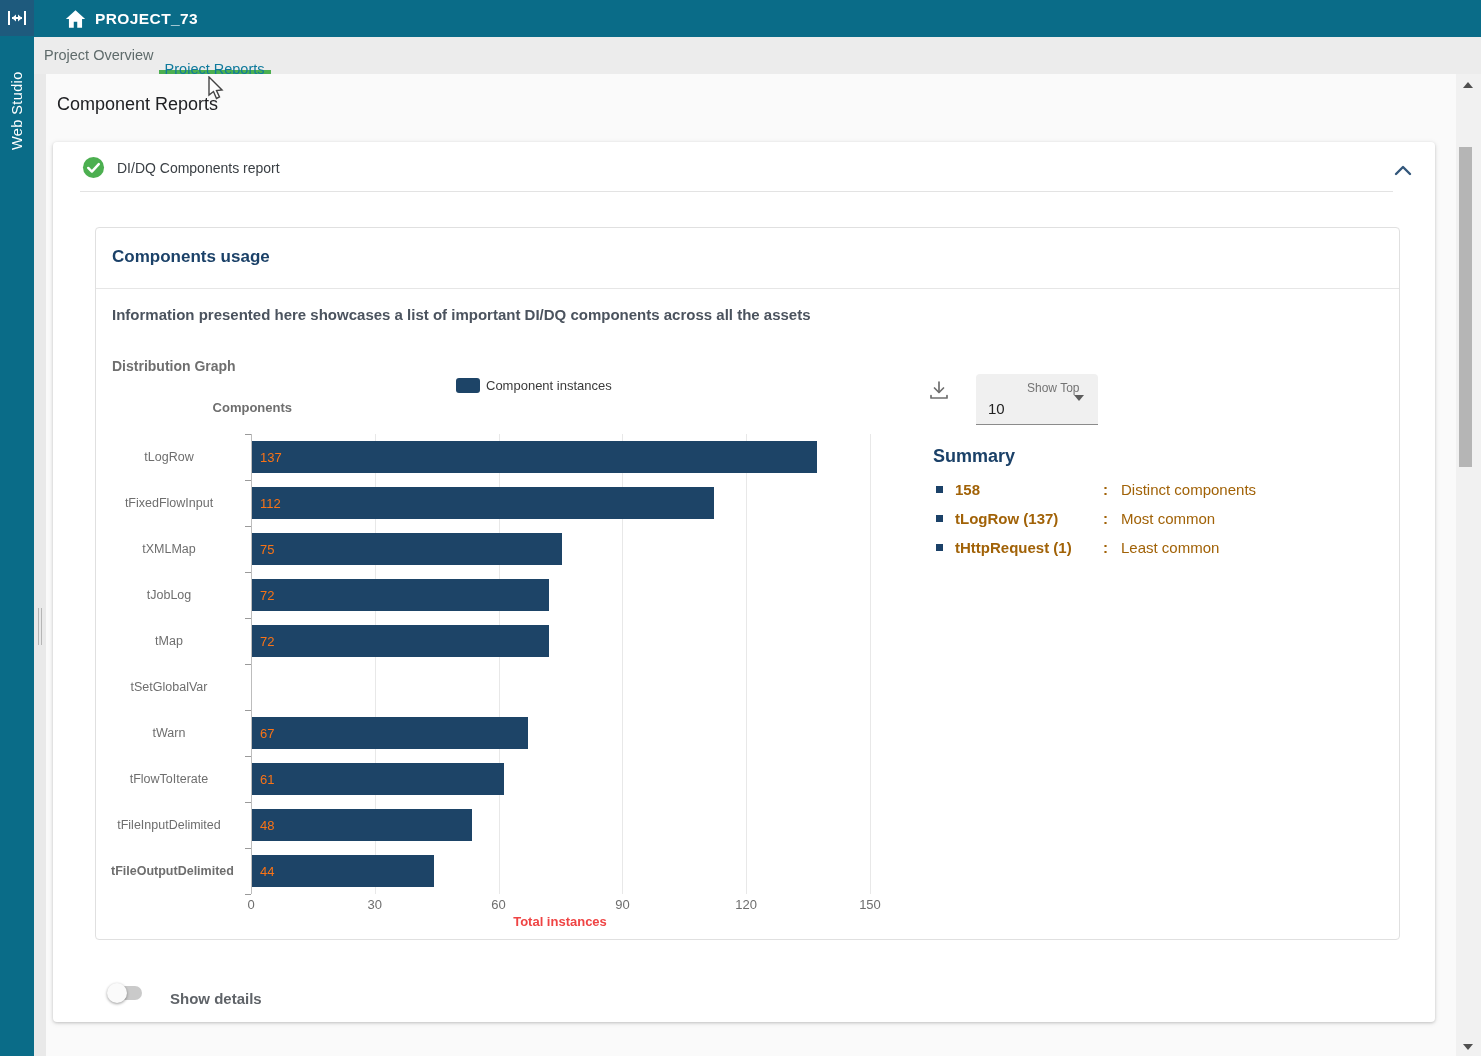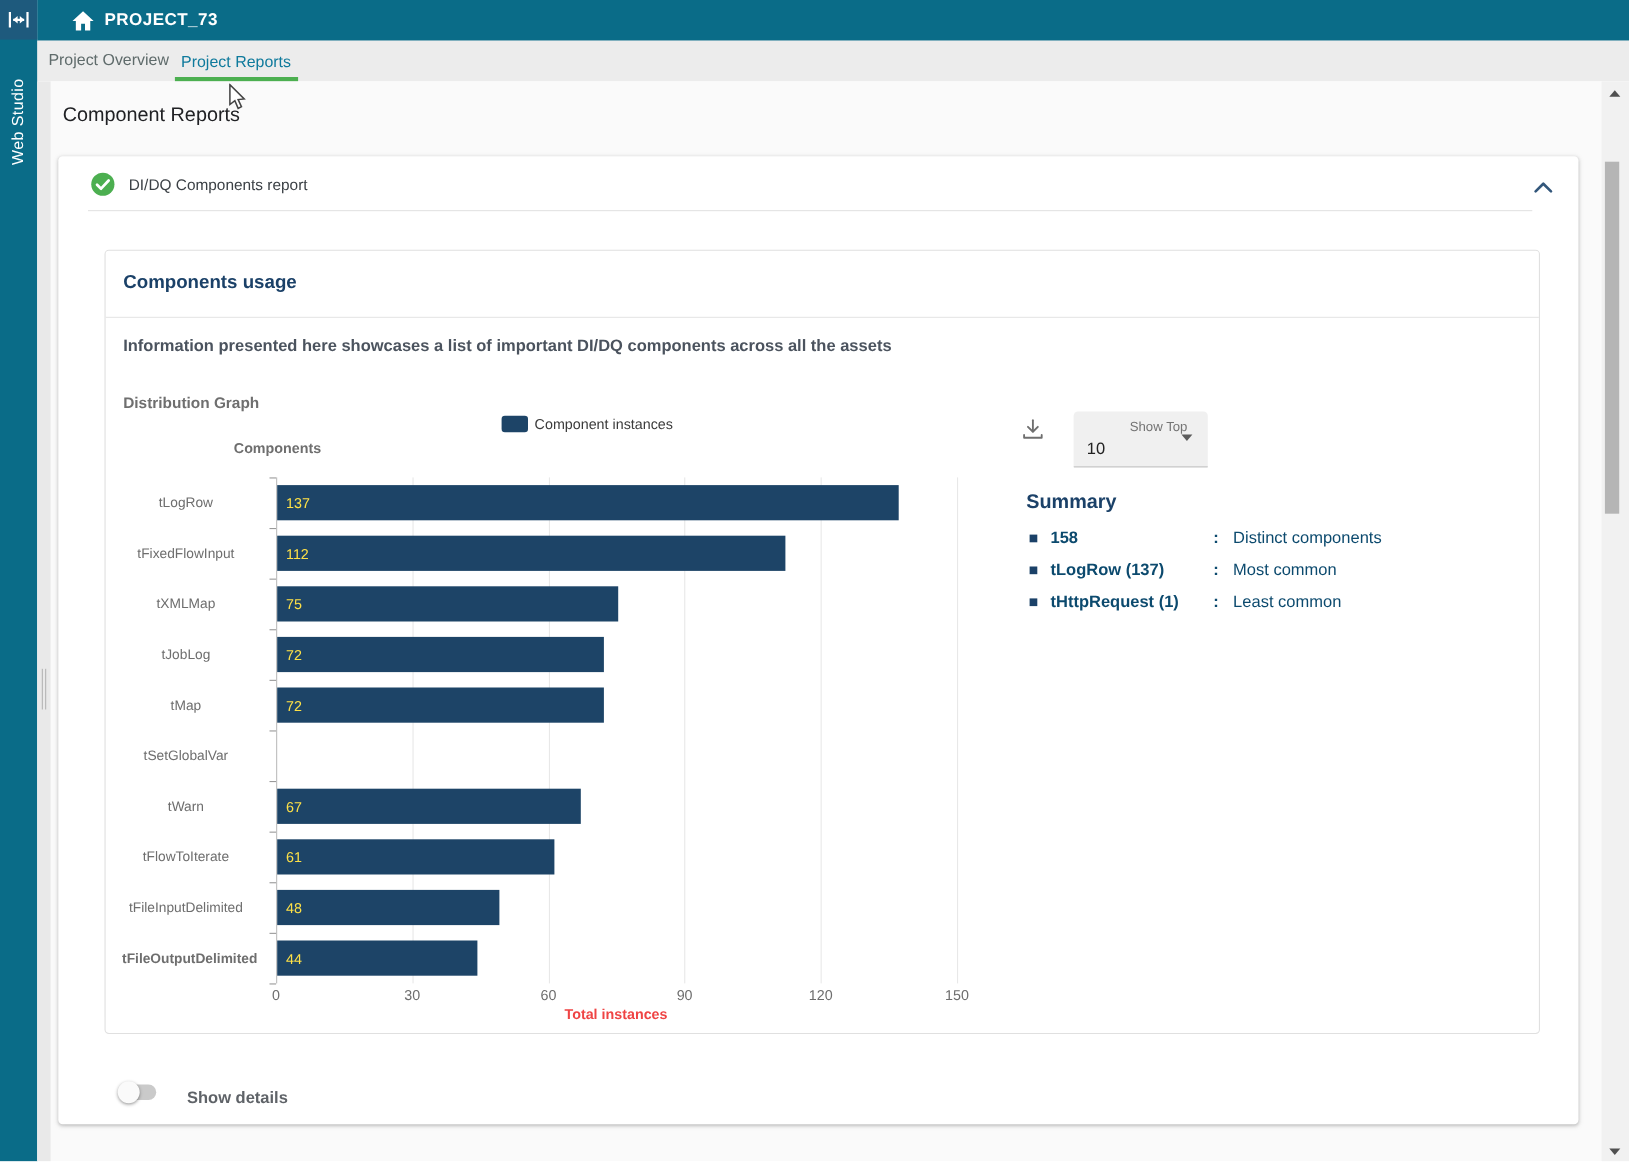--- a/index.html
+++ b/index.html
@@ -20,21 +20,21 @@
   .topbar { position:absolute; left:34px; top:0; width:1447px; height:37px; background:#0a6c88;
             display:flex; align-items:center; }
   .home-btn { margin-left:30px; width:22px; height:22px; display:flex; align-items:center; justify-content:center; cursor:pointer; }
   .proj-title { margin-left:9px; color:#fff; font-size:15.5px; font-weight:bold; letter-spacing:.4px; }
 
   
   .tabbar { position:absolute; left:34px; top:37px; width:1447px; height:37px; background:#ececec;
             display:flex; align-items:stretch; padding-left:10px; }
   .tab { font-size:14.5px; line-height:37px; color:#5f6b6b; cursor:pointer; height:37px; }
   .tab.inactive { margin-right:5px; }
-  .tab.active { color:#0f7a9c; padding:4px 6px; border-bottom:4px solid #4caf50; line-height:33px; }
+  .tab.active { color:#0f7a9c; padding:16px 6px; border-bottom:4px solid #4caf50; line-height:33px; }
 
   
   .content-bg { position:absolute; left:34px; top:74px; width:1447px; height:982px; background:#fafafa; }
   .gutter { position:absolute; left:34px; top:74px; width:12px; height:982px; background:#e9e9e9; }
   .gutter-handle { position:absolute; left:2px; top:534px; width:8px; height:37px; display:flex; gap:2px; justify-content:center; }
   .gutter-handle i { width:1px; height:37px; background:#b5b5b5; }
 
   .page-title { position:absolute; left:57px; top:94px; font-size:18px; font-weight:500; color:#202124; }
 
   
@@ -67,33 +67,33 @@
                    border-left:5px solid transparent; border-right:5px solid transparent; border-top:6px solid #5c5c5c; }
 
   .y-title { position:absolute; left:66px; top:172px; width:130px; text-align:right;
              font-size:13px; font-weight:bold; color:#6e6e6e; }
 
   .plot { position:absolute; left:155px; top:206px; width:619px; height:460px; }
   .gridline { position:absolute; top:0; width:1px; height:460px; background:#e8e8e8; }
   .gridline.axis { background:#bdbdbd; }
   .tickdash { position:absolute; left:-6px; width:6px; height:1px; background:#9a9a9a; }
   .bar { position:absolute; left:1px; height:32px; display:flex; align-items:center; }
-  .bar-value { color:#fde047; font-size:13px; padding-left:8px; }
+  .bar-value { color:#f97316; font-size:13px; padding-left:8px; }
   .cat-labels { position:absolute; left:25px; top:206px; width:123px; height:460px; }
   .cat-label { position:absolute; right:10px; width:123px; height:46px; line-height:46px;
                text-align:center; font-size:12.5px; color:#6e6e6e; padding-right:7px; }
   .xtick { position:absolute; width:40px; text-align:center; top:669px; font-size:13px; color:#6e6e6e; }
   .x-title { position:absolute; left:364px; top:686px; width:200px; text-align:center;
              font-size:13px; font-weight:bold; color:#ef4444; }
 
   
   .summary { position:absolute; left:880px; top:304px; width:400px; }
   .summary-title { font-size:18px; font-weight:bold; color:#1b4168; }
   .summary-list { margin-top:14px; }
-  .summary-row { display:flex; align-items:center; margin-bottom:12px; font-size:15px; color:#0c4a6e; }
+  .summary-row { display:flex; align-items:center; margin-bottom:12px; font-size:15px; color:#a16207; }
   .summary-bullet { width:7px; height:7px; background:#1b4168; margin:0 12px 0 3px; flex:none; }
   .summary-term { font-weight:bold; width:148px; flex:none; }
   .summary-colon { width:18px; flex:none; font-weight:bold; }
   .summary-desc { }
 
   
   .toggle-row { position:absolute; left:54px; top:836px; display:flex; align-items:center; }
   .switch { position:relative; width:37px; height:20px; cursor:pointer; }
   .switch-track { position:absolute; left:2px; top:3px; width:33px; height:14px; border-radius:7px; background:#9e9e9e; opacity:.55; }
   .switch-knob { position:absolute; left:0; top:0; width:20px; height:20px; border-radius:50%; background:#fafafa;
@@ -228,21 +228,21 @@
           </div>
           <div class="bar" style="top: 191px; width: 297.12px; background: rgb(29, 68, 103);">
             <span class="bar-value">72</span>
           </div>
           <div class="bar" style="top: 283px; width: 276.487px; background: rgb(29, 68, 103);">
             <span class="bar-value">67</span>
           </div>
           <div class="bar" style="top: 329px; width: 251.727px; background: rgb(29, 68, 103);">
             <span class="bar-value">61</span>
           </div>
-          <div class="bar" style="top: 375px; width: 202px; background: rgb(29, 68, 103);">
+          <div class="bar" style="top: 375px; width: 220px; background: rgb(29, 68, 103);">
             <span class="bar-value">48</span>
           </div>
           <div class="bar" style="top: 421px; width: 181.573px; background: rgb(29, 68, 103);">
             <span class="bar-value">44</span>
           </div>
         </div>
       <div class="cat-labels" id="cat-labels">
           <div class="cat-label" style="top: 0px;">tLogRow</div>
           <div class="cat-label" style="top: 46px;">tFixedFlowInput</div>
           <div class="cat-label" style="top: 92px;">tXMLMap</div>

